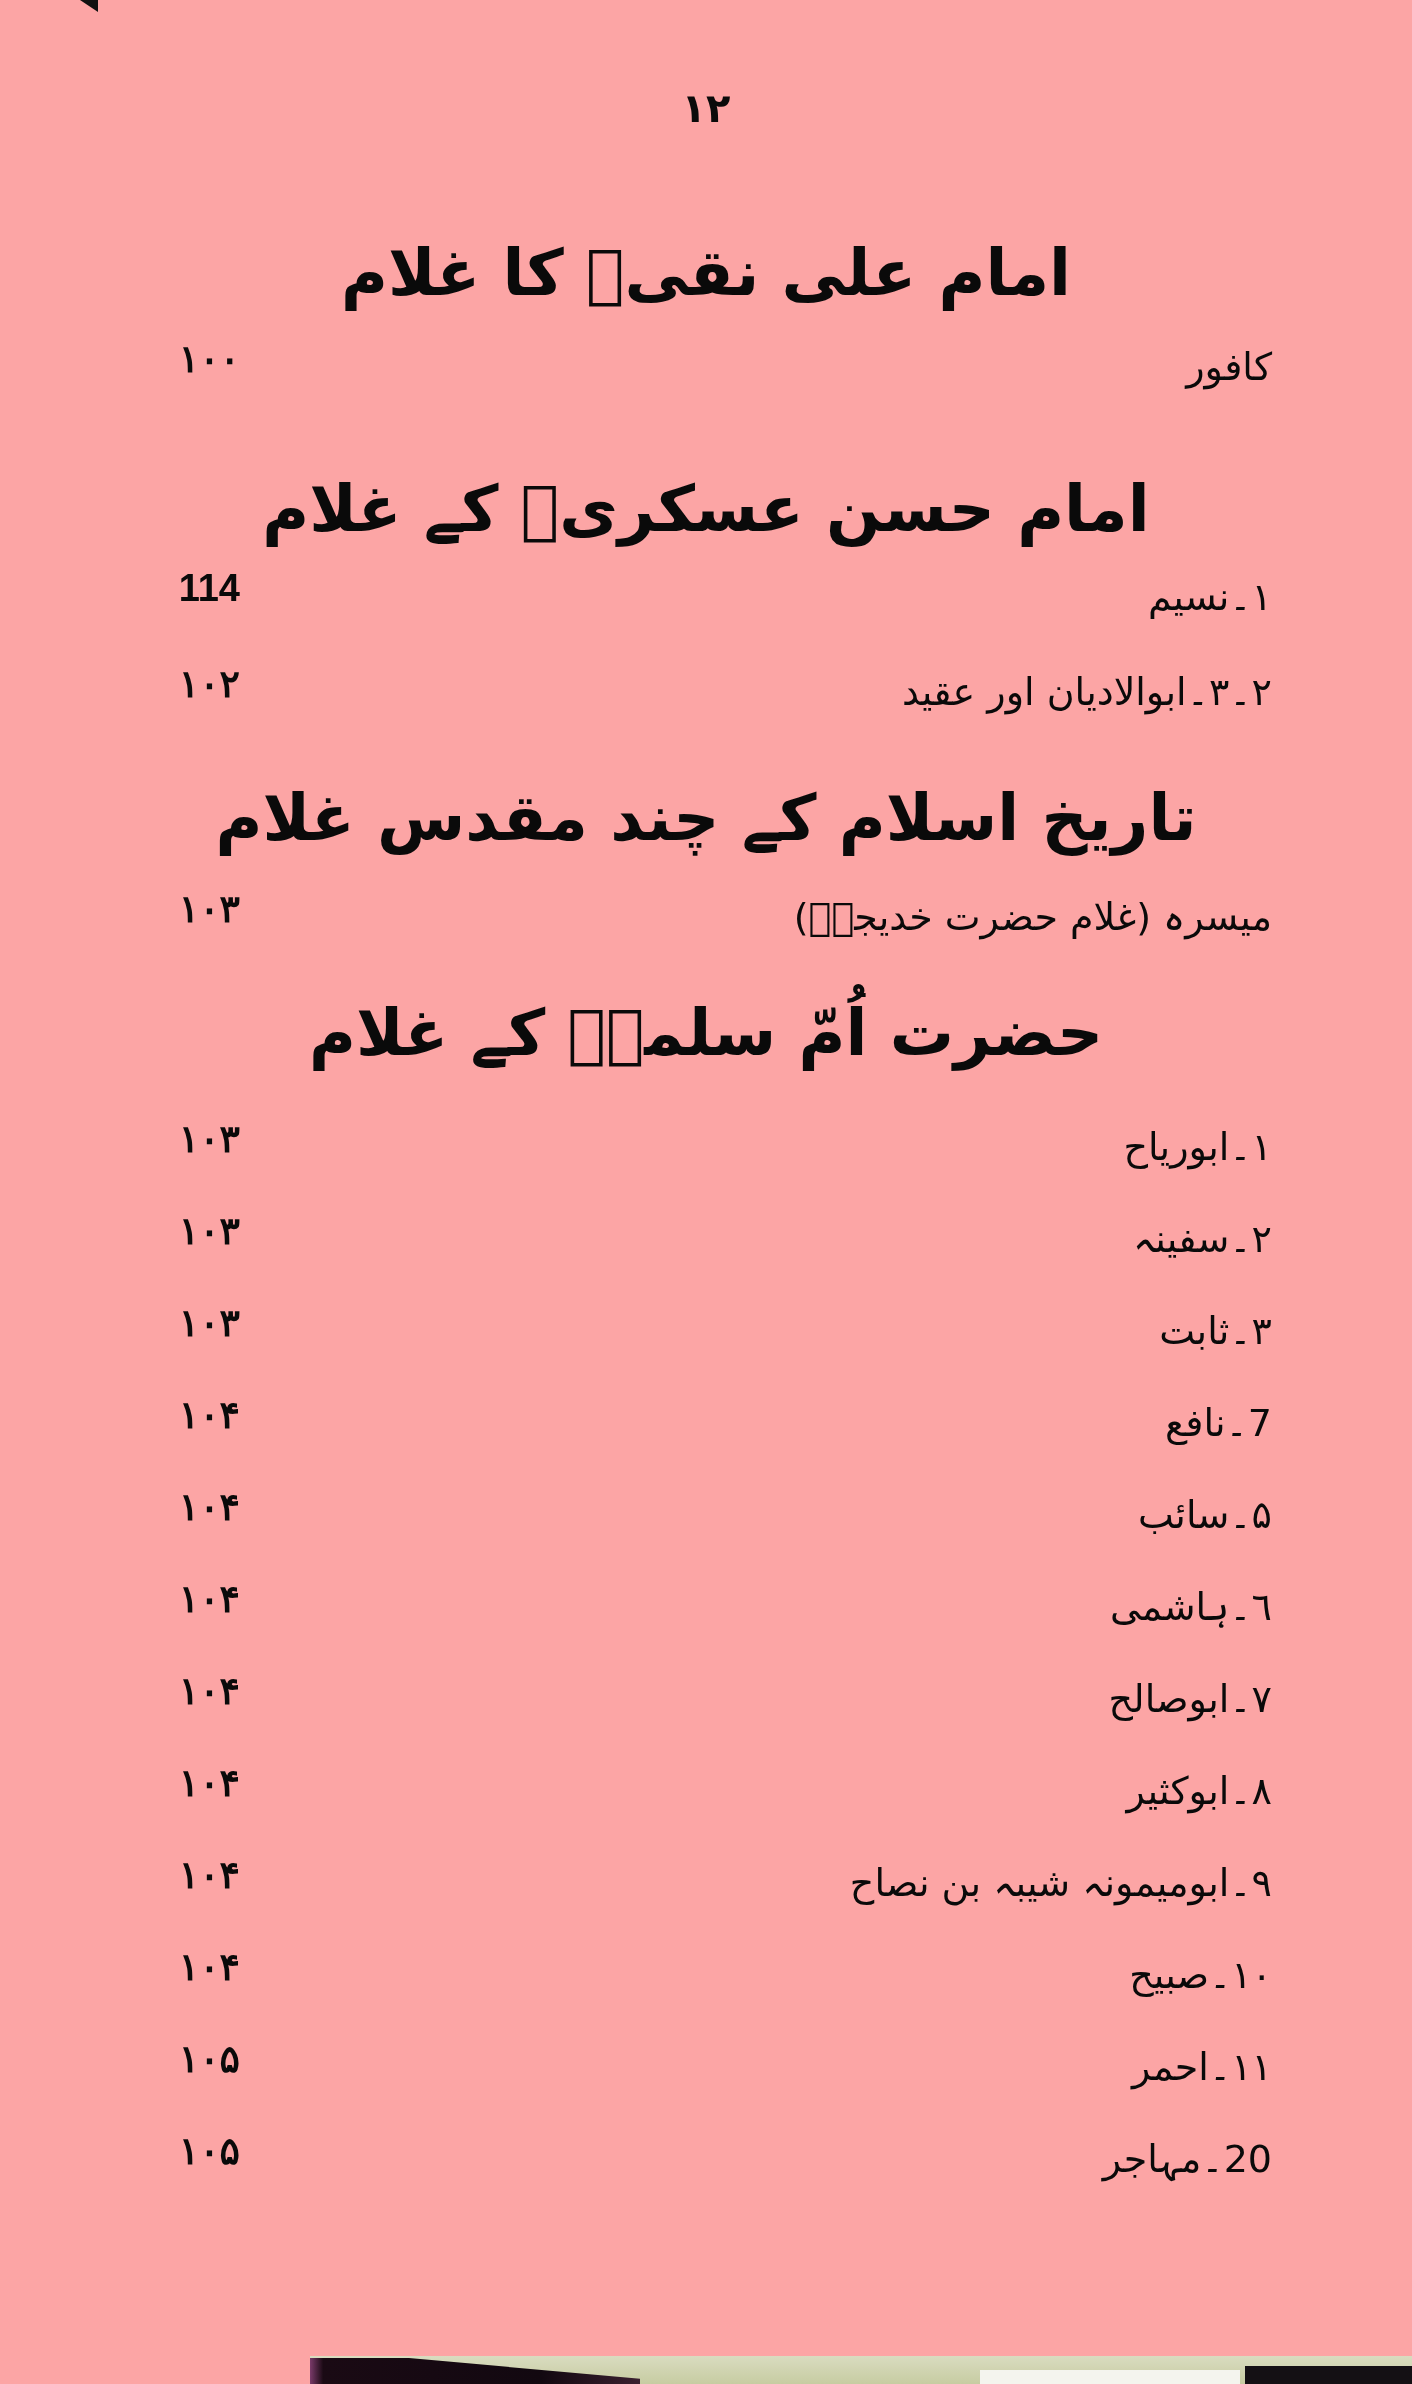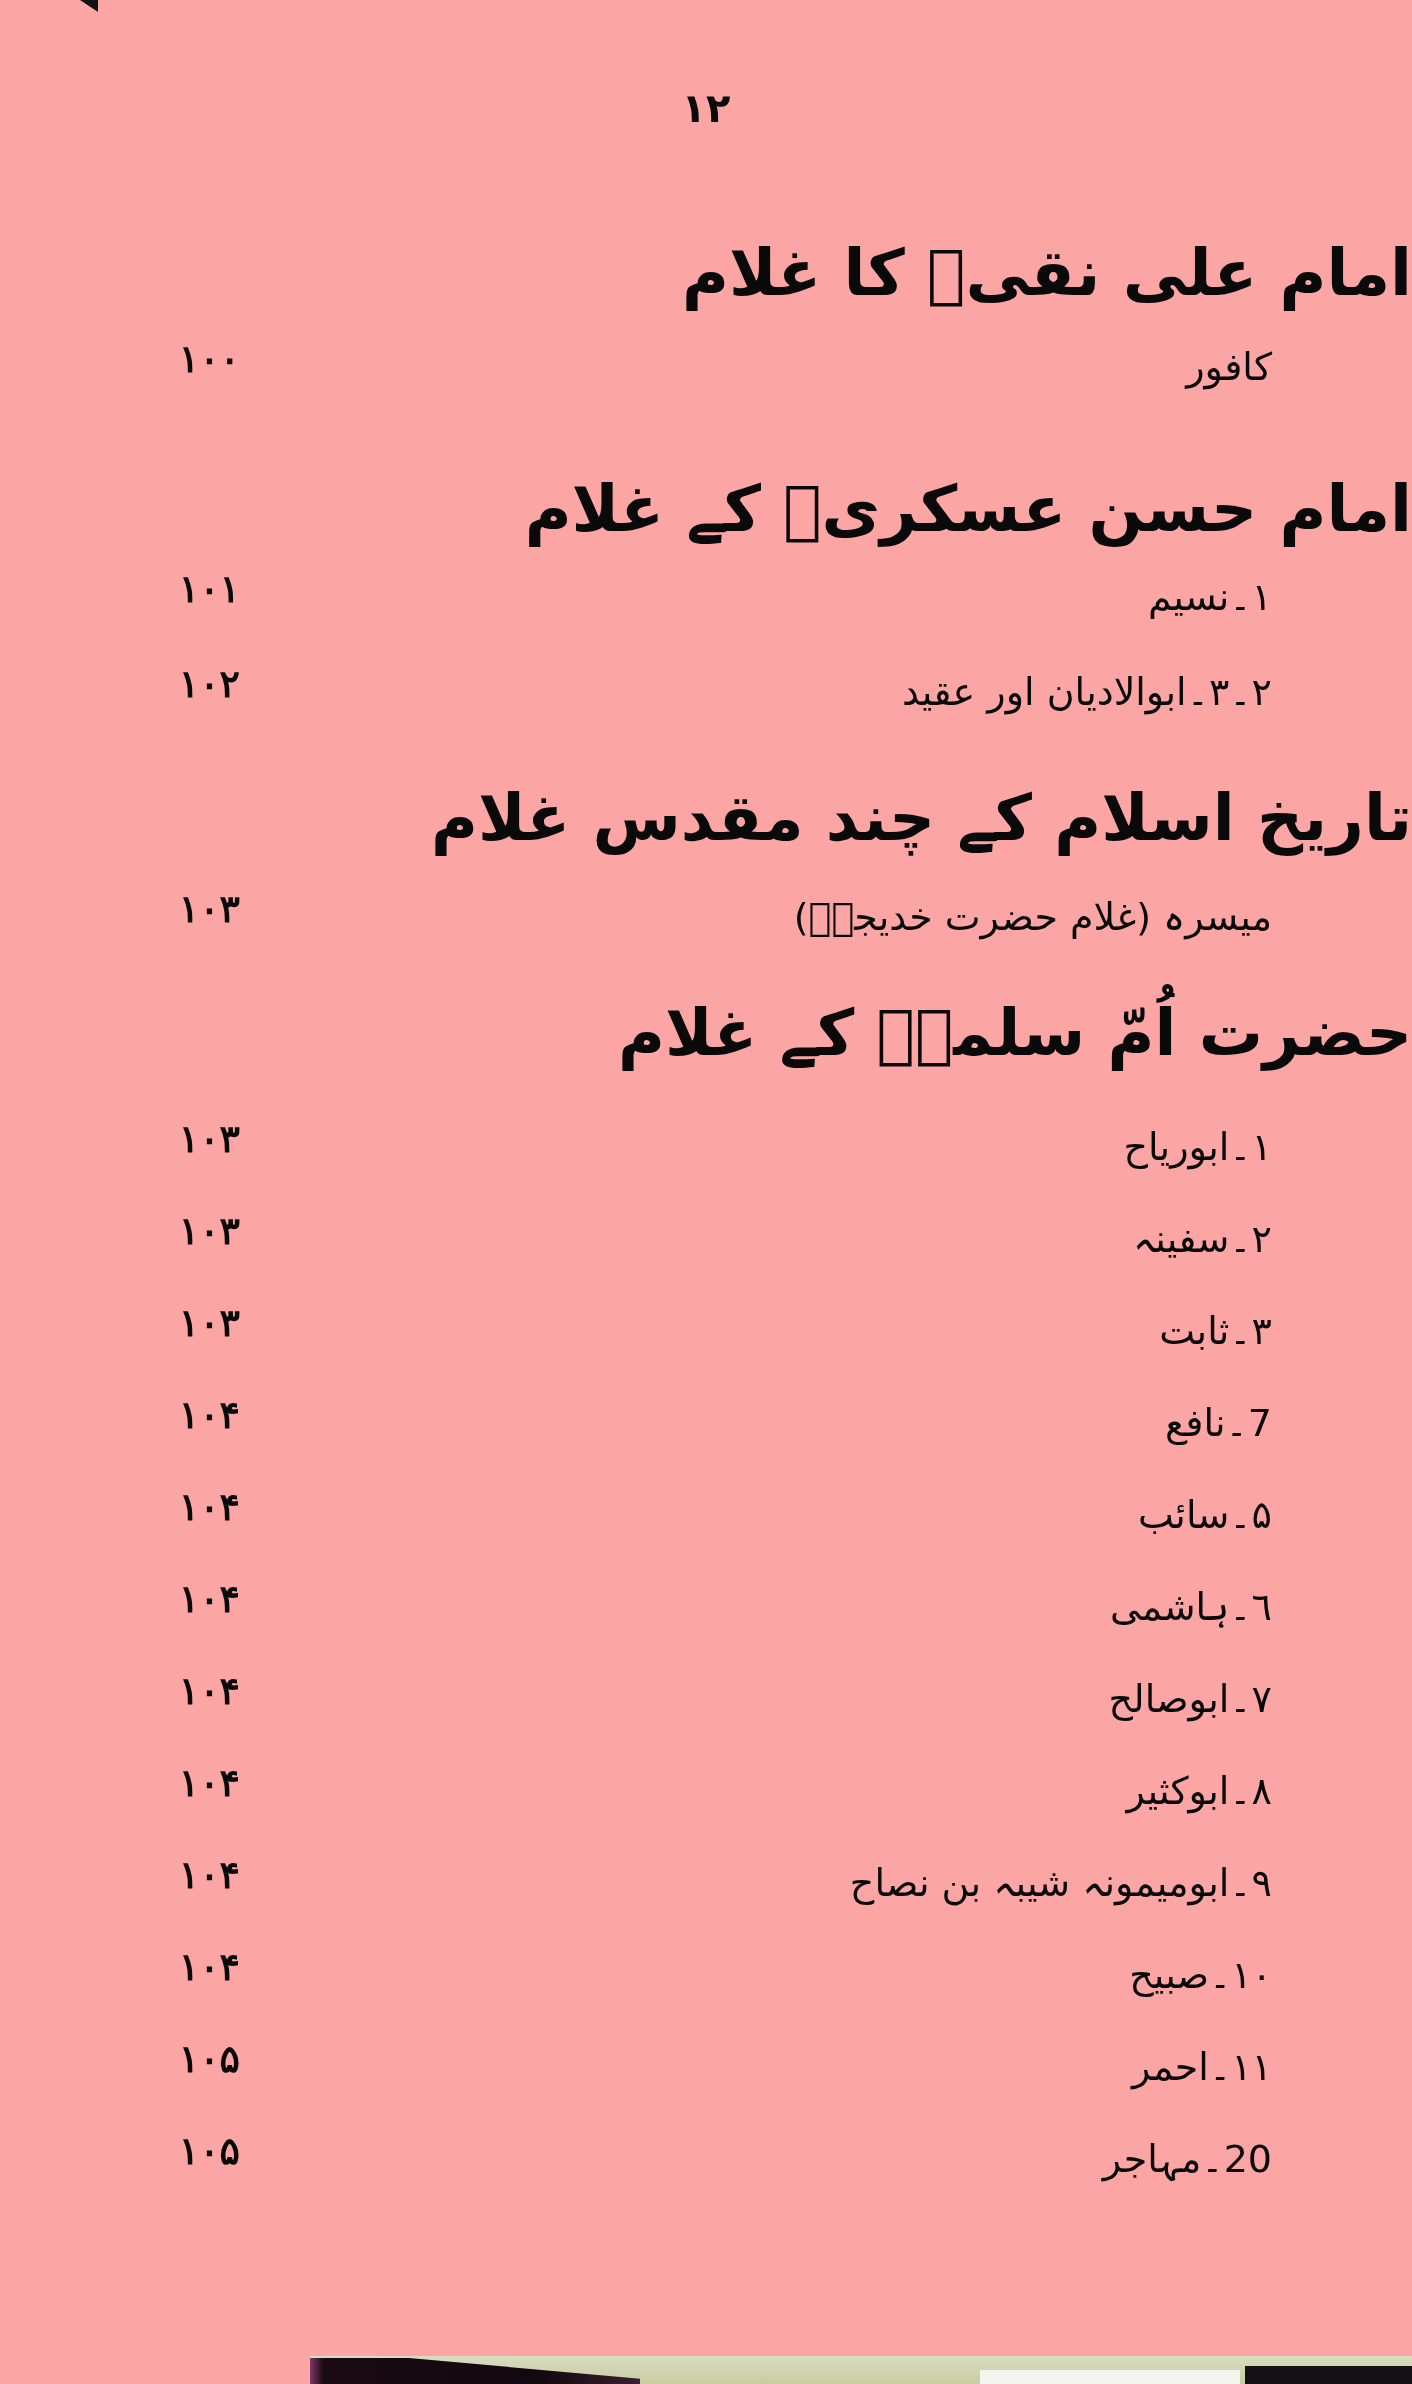--- a/index.html
+++ b/index.html
@@ -16,21 +16,21 @@
   .corner-mark {
     position:absolute; left:80px; top:0; width:0; height:0;
     border-left:18px solid transparent;
     border-top:12px solid #111;
   }
   .page-number {
     position:absolute; top:85px; left:0; width:1412px; text-align:center;
     font-size:40px; font-weight:bold; direction:rtl;
   }
   .heading {
-    position:absolute; left:0; width:1412px; text-align:right;
+    position:absolute; left:0; width:1412px; text-align:center;
     direction:rtl; font-weight:bold; font-size:64px; line-height:1.2;
     font-family: "DejaVu Sans", sans-serif;
   }
   .entry {
     position:absolute; left:0; width:1412px; height:70px;
   }
   .entry-title {
     position:absolute; right:140px; top:0;
     direction:rtl; font-size:38px; font-weight:normal; white-space:nowrap;
     font-family: "DejaVu Sans", sans-serif;
@@ -68,21 +68,21 @@
 
   <div class="heading" style="top:235px;">امام علی نقیؑ کا غلام</div>
   <div class="entry" style="top:345px;">
     <span class="entry-title">کافور</span>
     <span class="entry-page">١٠٠</span>
   </div>
 
   <div class="heading" style="top:455px;margin-top:16px;">امام حسن عسکریؑ کے غلام</div>
   <div class="entry" style="top:575px;">
     <span class="entry-title">١۔نسیم</span>
-    <span class="entry-page">١٠١</span>
+    <span class="entry-page">114</span>
   </div>
   <div class="entry" style="top:670px;">
     <span class="entry-title">٢۔٣۔ابوالادیان اور عقید</span>
     <span class="entry-page">١٠٢</span>
   </div>
 
   <div class="heading" style="top:780px;">تاریخ اسلام کے چند مقدس غلام</div>
   <div class="entry" style="top:895px;">
     <span class="entry-title">میسرہ (غلام حضرت خدیجہؑ)</span>
     <span class="entry-page">١٠٣</span>

